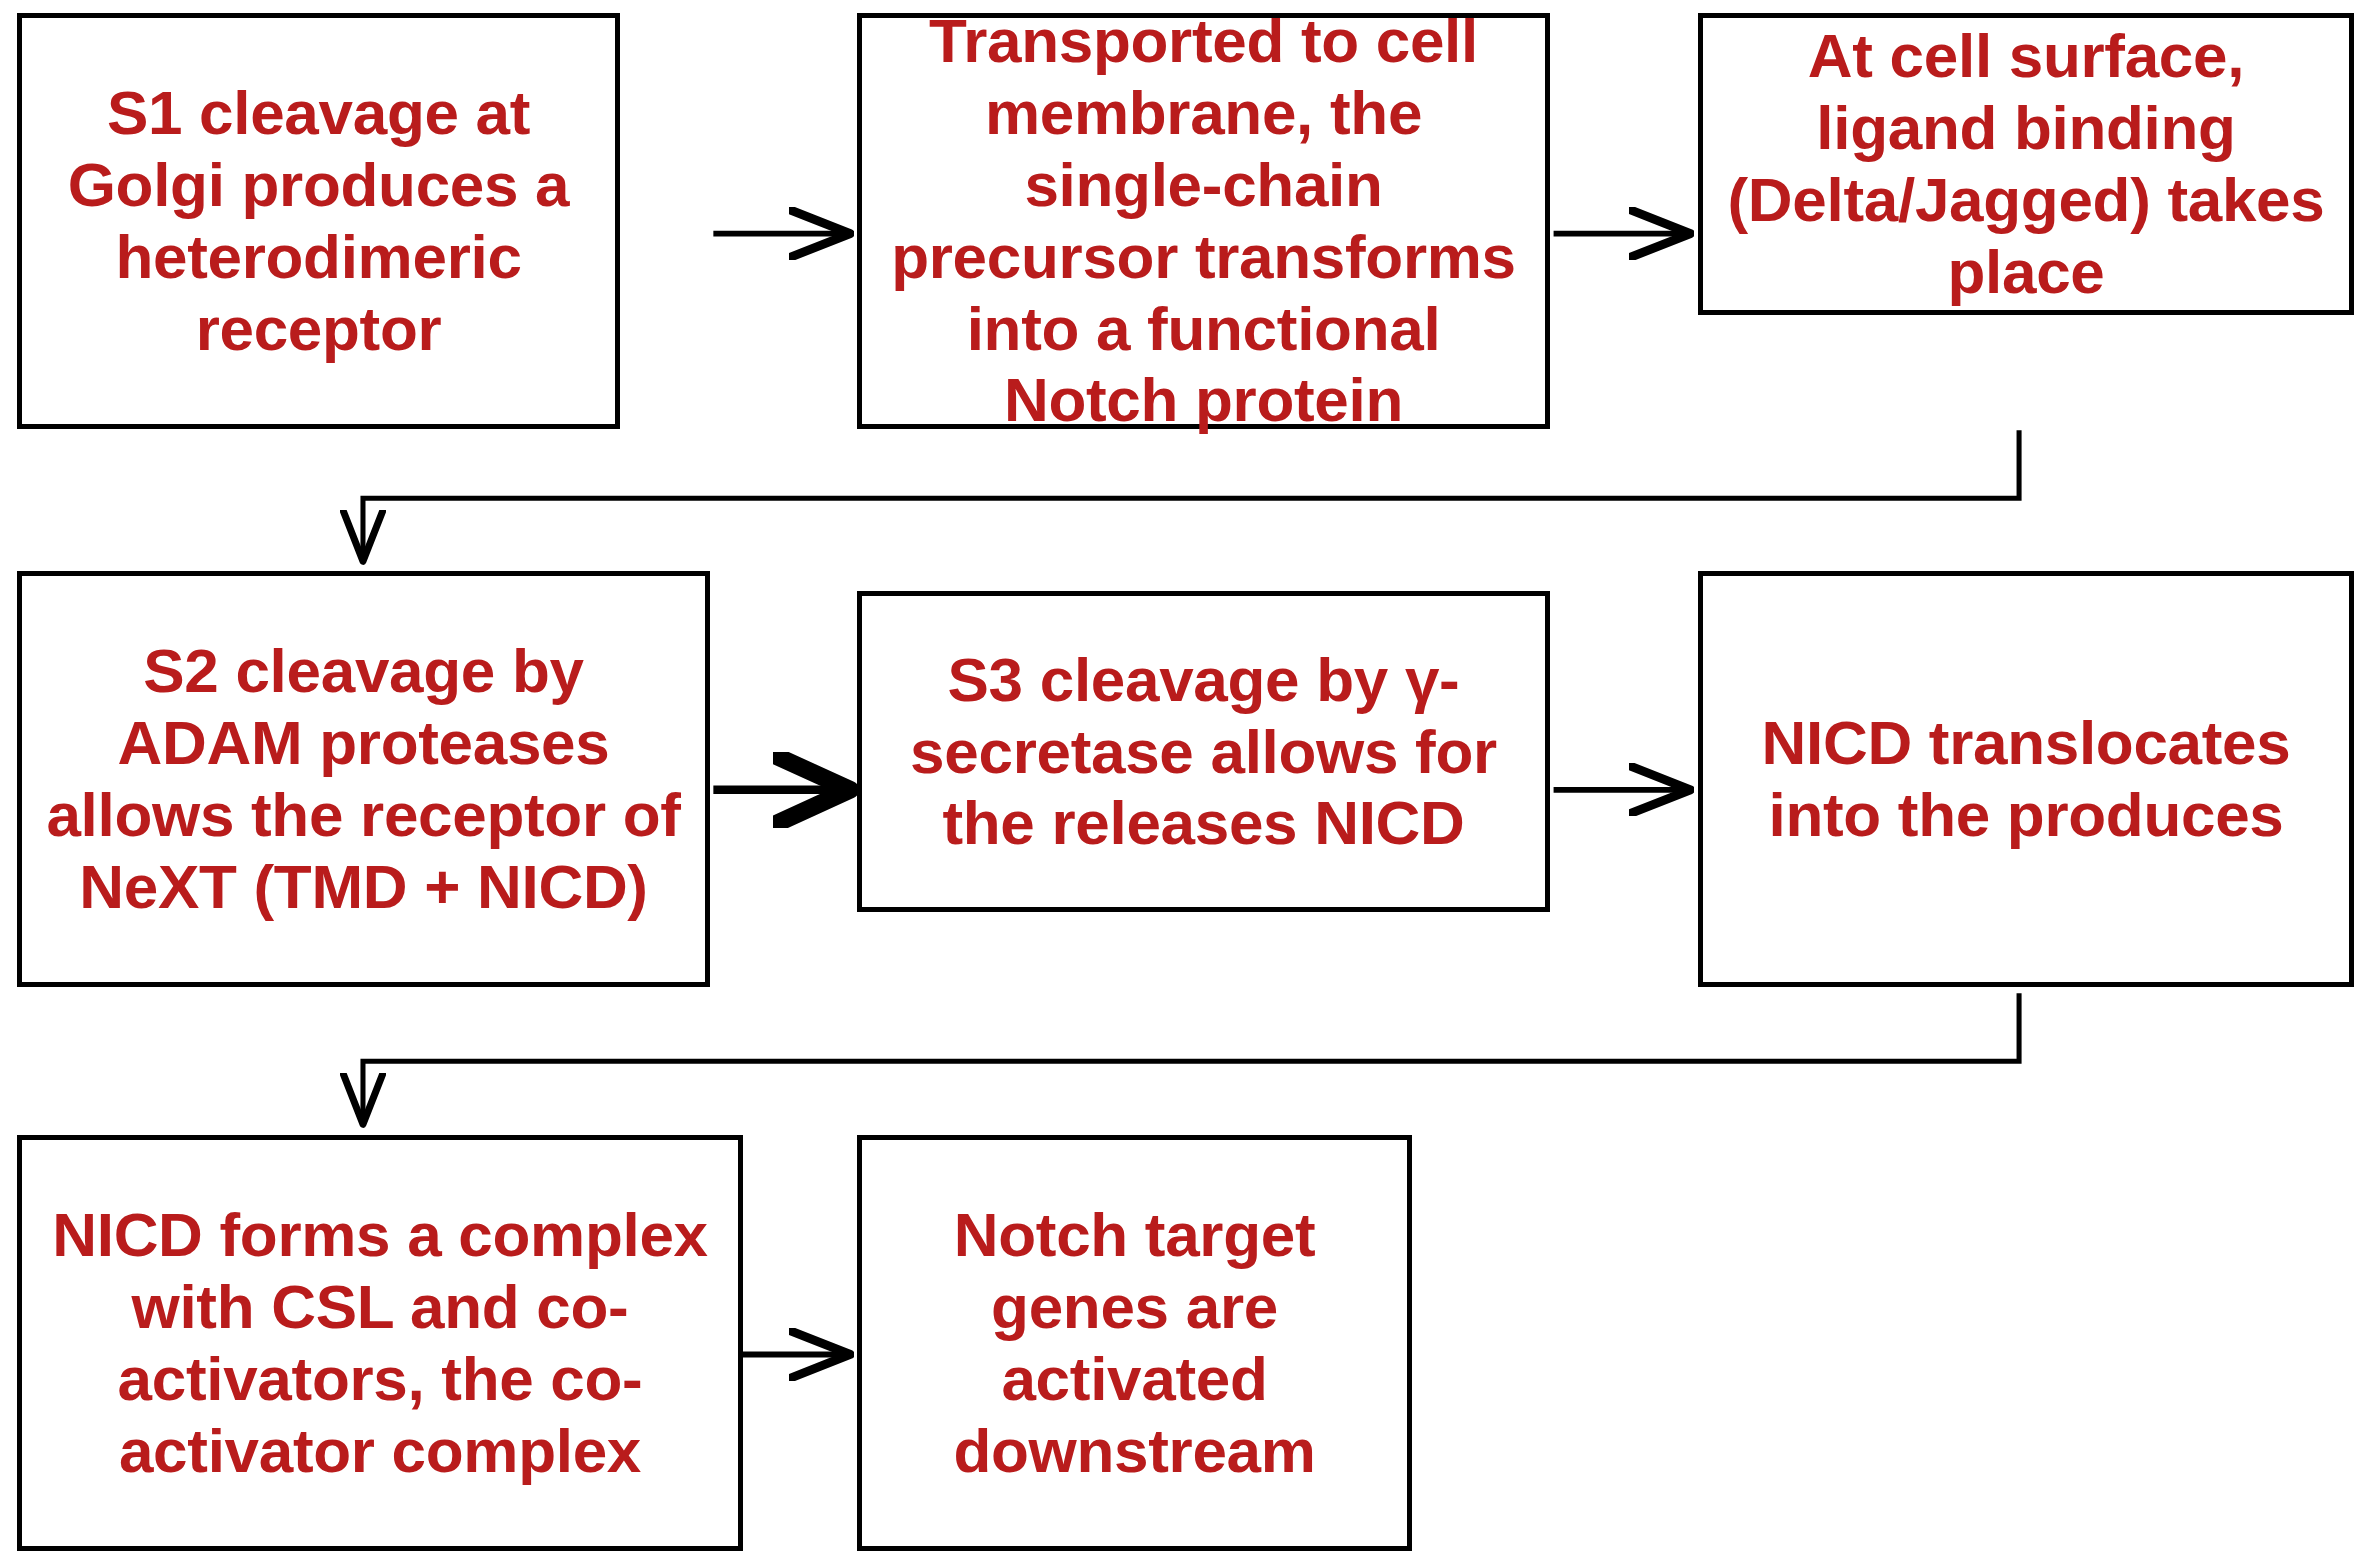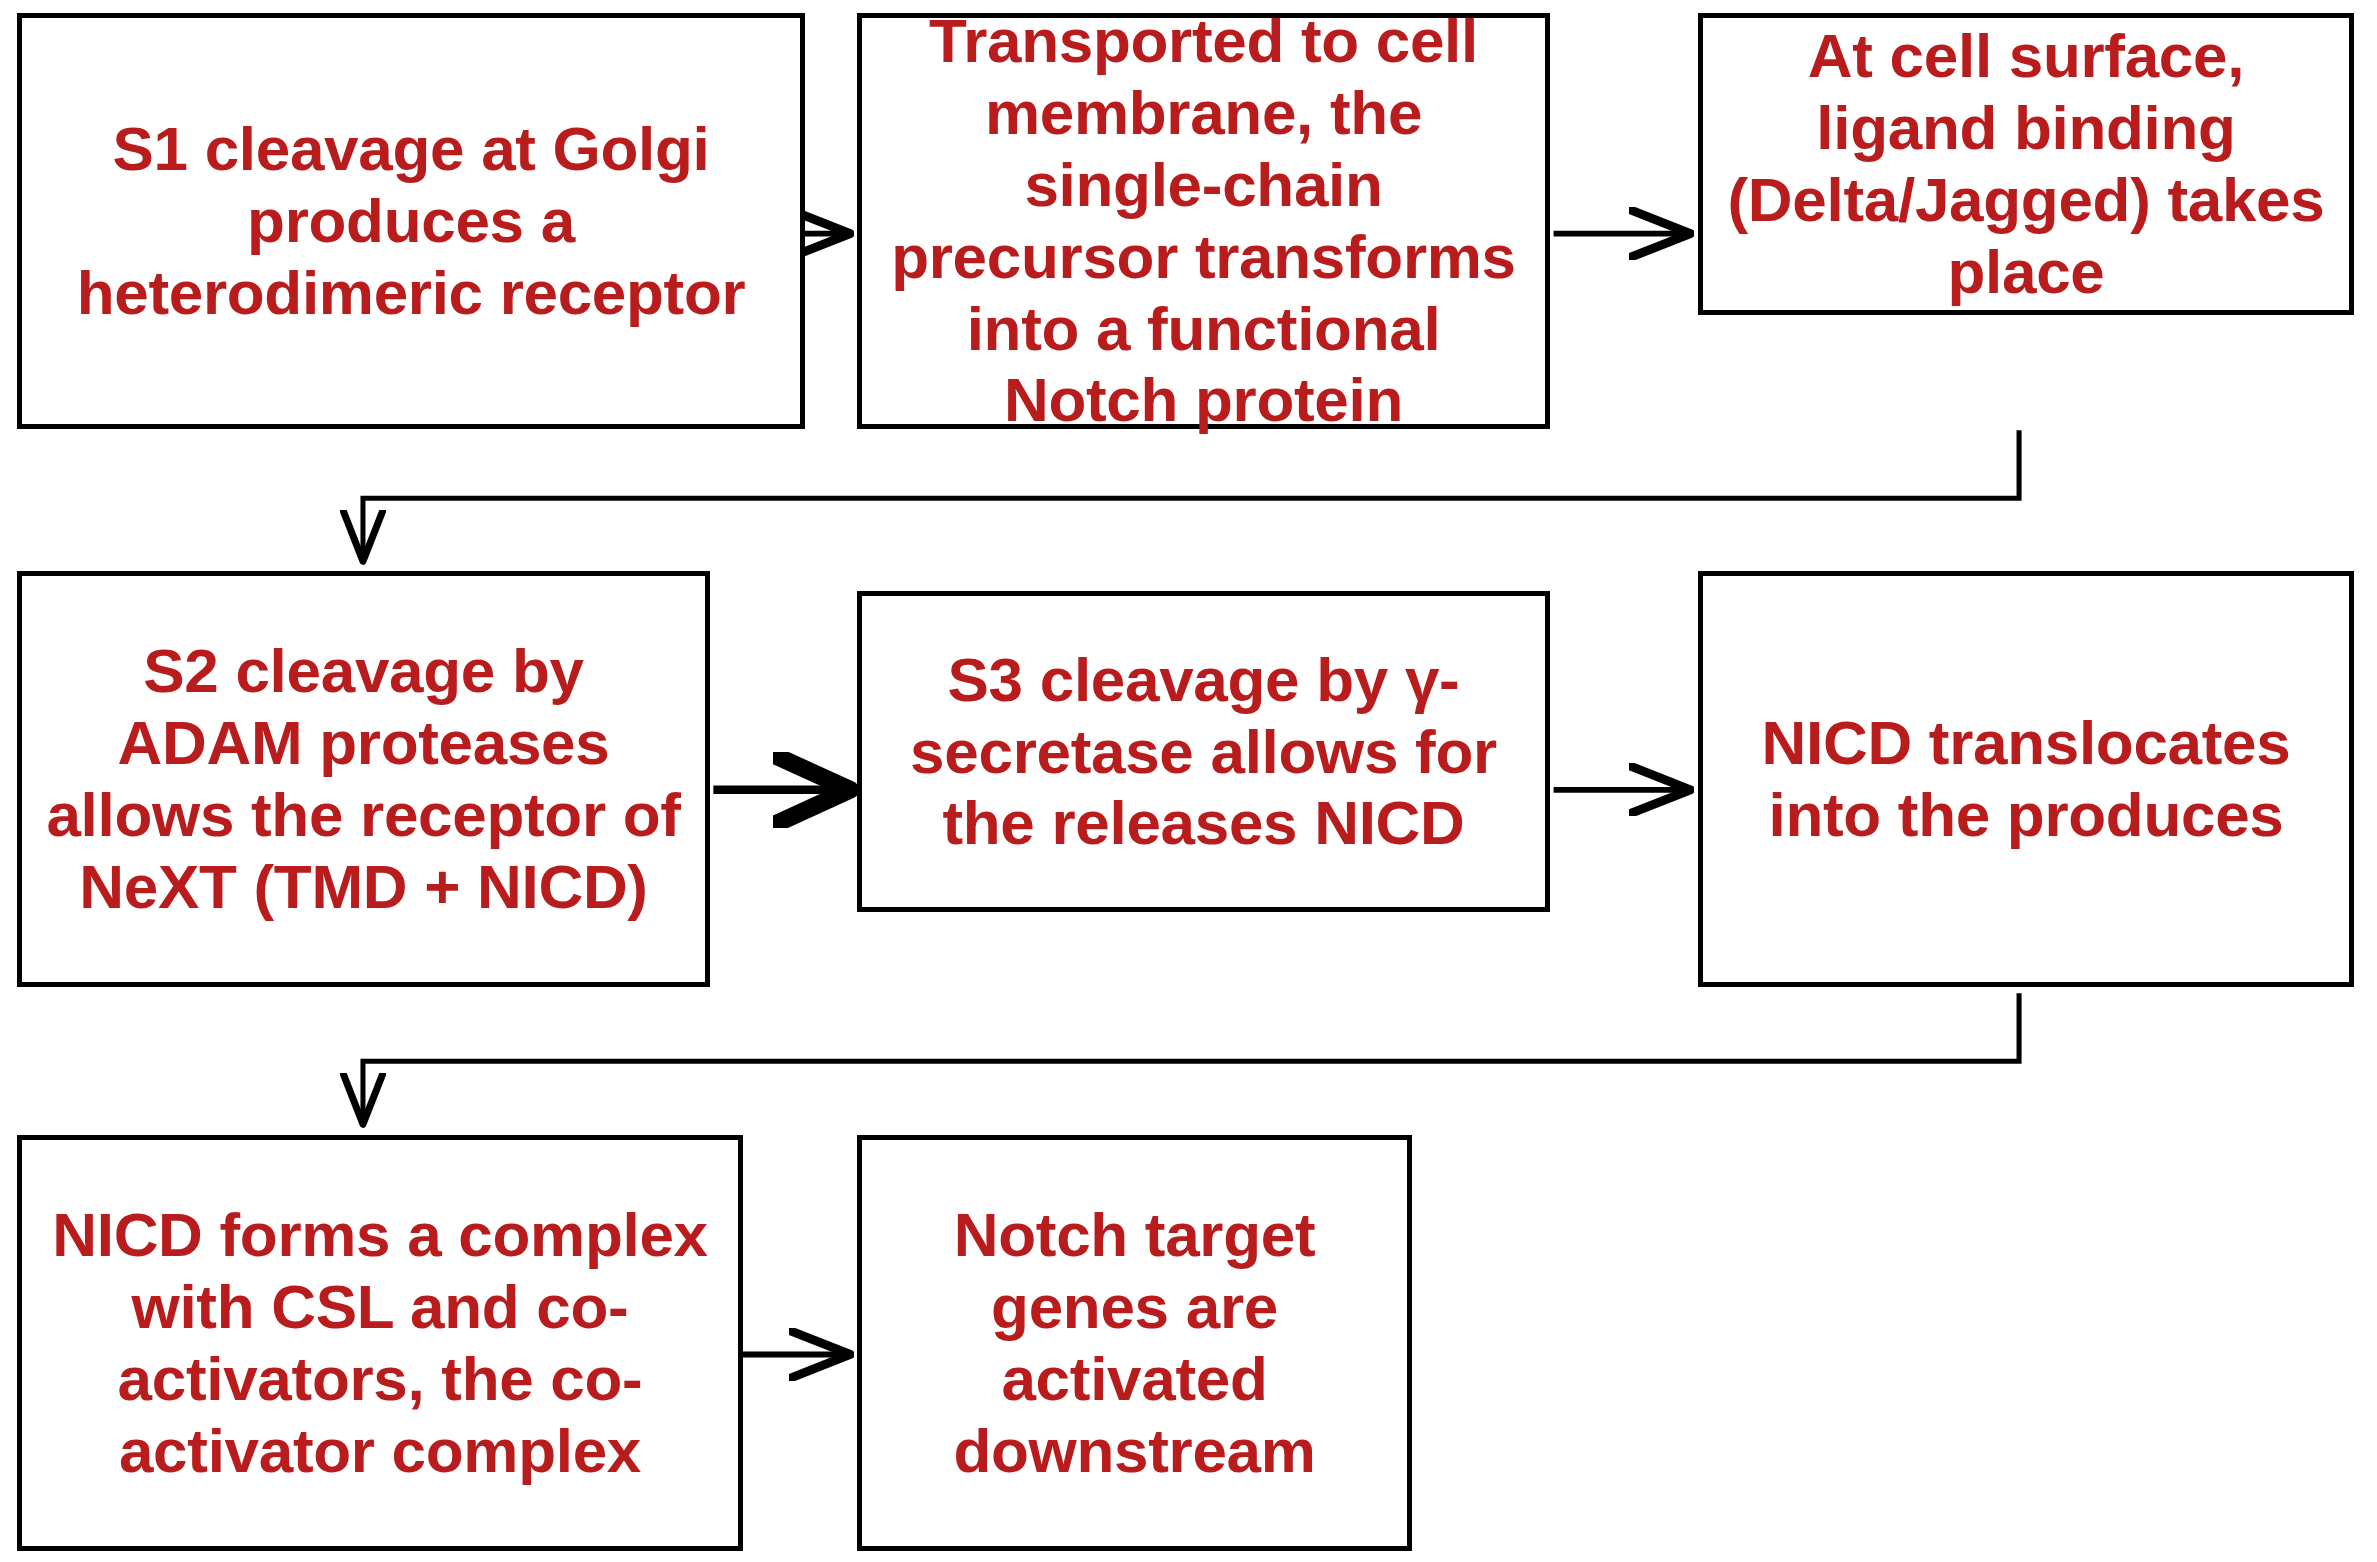--- a/index.html
+++ b/index.html
@@ -31,21 +31,21 @@
     width: 100%;
     text-align: center;
     color: #b91c1c;
     font-weight: 700;
     font-size: 62px;
     line-height: 1.16;
     letter-spacing: -0.3px;
     white-space: pre-line;
   }
   
-  #box-r1c1 { left: 17px;   top: 12.6px;   width: 788px; height: 416px; }
+  #box-r1c1 { left: 17px;   top: 12.6px;   width: 603px; height: 416px; }
   #box-r1c2 { left: 857px; top: 12.6px;   width: 693px; height: 416px; }
   #box-r1c3 { left: 1698px; top: 12.6px;   width: 656px; height: 302px; }
   #box-r2c1 { left: 17px;   top: 571px;  width: 693px; height: 416px; }
   #box-r2c2 { left: 857px; top: 571px;  width: 693px; height: 321px; margin-top: 20px; }
   #box-r2c3 { left: 1698px; top: 571px;  width: 656px; height: 416px; }
   #box-r3c1 { left: 17px;   top: 1135px; width: 726px; height: 416px; align-items: center; }
   #box-r3c2 { left: 857px; top: 1135px; width: 555px; height: 416px; }
 
   .connector-svg {
     position: absolute;

